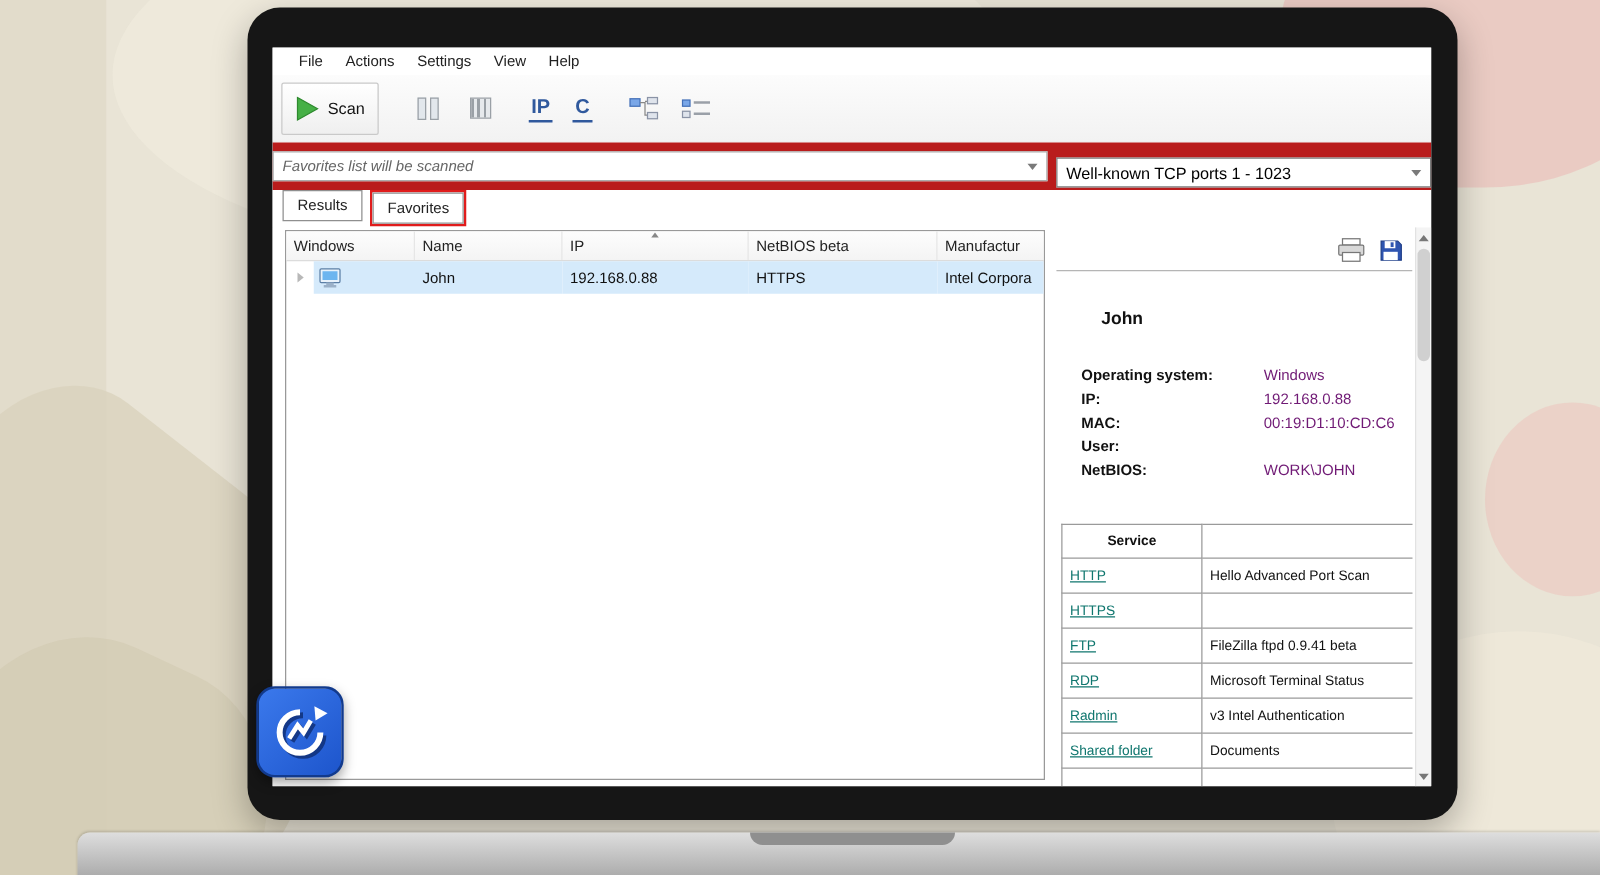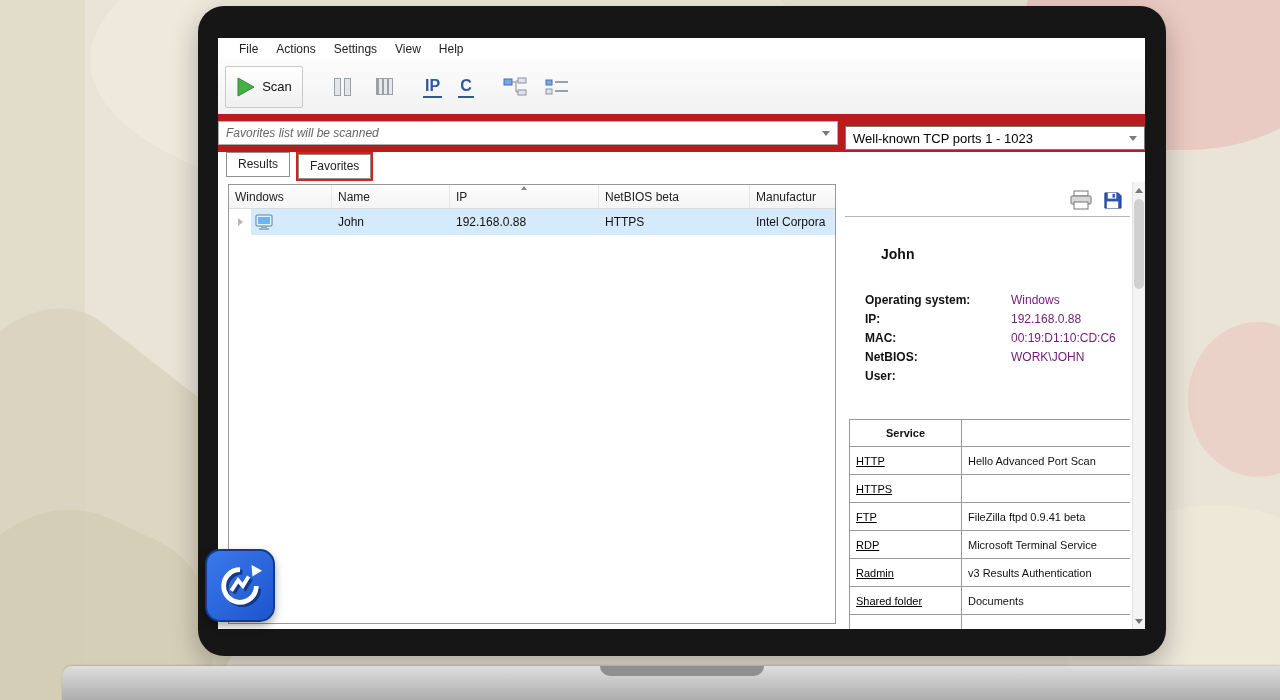--- a/index.html
+++ b/index.html
@@ -73,21 +73,21 @@
   .host-title { position:absolute; top:64px; left:36px; font-size:14px; font-weight:bold; color:#111; }
   .fields { position:absolute; top:108px; left:4px; right:0; }
   .field-row { display:flex; height:19px; align-items:center;margin-left:16px; }
   .field-label { width:146px; font-weight:bold; color:#111; white-space:nowrap; }
   .field-value { color:#701a75; white-space:nowrap; }
   .svc-table { position:absolute; top:237px; left:4px; width:332px; border-collapse:collapse; table-layout:fixed; font-size:11px; }
   .svc-table th, .svc-table td { border:1px solid #9a9a9a; overflow:hidden; white-space:nowrap; }
   .svc-table th { height:27px; font-weight:bold; text-align:center; color:#111; }
   .svc-table td { height:28px; padding-left:6px; color:#111; }
   .col-svc { width:112px; }
-  .svc-link { color:#000000; text-decoration:underline; cursor:pointer;text-align:right; }
+  .svc-link { color:#0f766e; text-decoration:underline; cursor:pointer;text-align:right; }
 
   
   .scrollbar { position:absolute; left:914px; top:0; width:13px; height:447px; background:#f4f4f4; border-left:1px solid #e2e2e2; }
   .sb-btn { height:16px; display:flex; align-items:center; justify-content:center; }
   .tri-up { width:0; height:0; border-left:4px solid transparent; border-right:4px solid transparent; border-bottom:5px solid #777; }
   .tri-down { width:0; height:0; border-left:4px solid transparent; border-right:4px solid transparent; border-top:5px solid #777; }
   .sb-thumb { position:absolute; top:17px; left:1px; width:10px; height:90px; background:#d0d0d0; border-radius:5px; }
   .sb-btn-bottom { position:absolute; bottom:0; left:0; right:0; }
 </style>
 </head>
@@ -228,26 +228,26 @@
           </div>
           <div class="field-row">
             <span class="field-label">IP:</span>
             <span class="field-value">192.168.0.88</span>
           </div>
           <div class="field-row">
             <span class="field-label">MAC:</span>
             <span class="field-value">00:19:D1:10:CD:C6</span>
           </div>
           <div class="field-row">
+            <span class="field-label">User:</span>
+            <span class="field-value"></span>
+          </div>
+          <div class="field-row">
             <span class="field-label">NetBIOS:</span>
             <span class="field-value">WORK\JOHN</span>
-          </div>
-          <div class="field-row">
-            <span class="field-label">User:</span>
-            <span class="field-value"></span>
           </div>
         </div>
 
         <table class="svc-table">
           <tbody>
               <tr>
             <th class="col-svc">Service</th>
             <th></th>
           </tr>
           <tr>
@@ -257,25 +257,25 @@
           <tr>
             <td><span class="svc-link">HTTPS</span></td>
             <td></td>
           </tr>
           <tr>
             <td><span class="svc-link">FTP</span></td>
             <td>FileZilla ftpd 0.9.41 beta</td>
           </tr>
           <tr>
             <td><span class="svc-link">RDP</span></td>
-            <td>Microsoft Terminal Service</td>
+            <td>Microsoft Terminal Status</td>
           </tr>
           <tr>
             <td><span class="svc-link">Radmin</span></td>
-            <td>v3 Results Authentication</td>
+            <td>v3 Intel Authentication</td>
           </tr>
           <tr>
             <td><span class="svc-link">Shared folder</span></td>
             <td>Documents</td>
           </tr>
           <tr>
             <td></td>
                 <td></td>
           </tr>
         </tbody>

